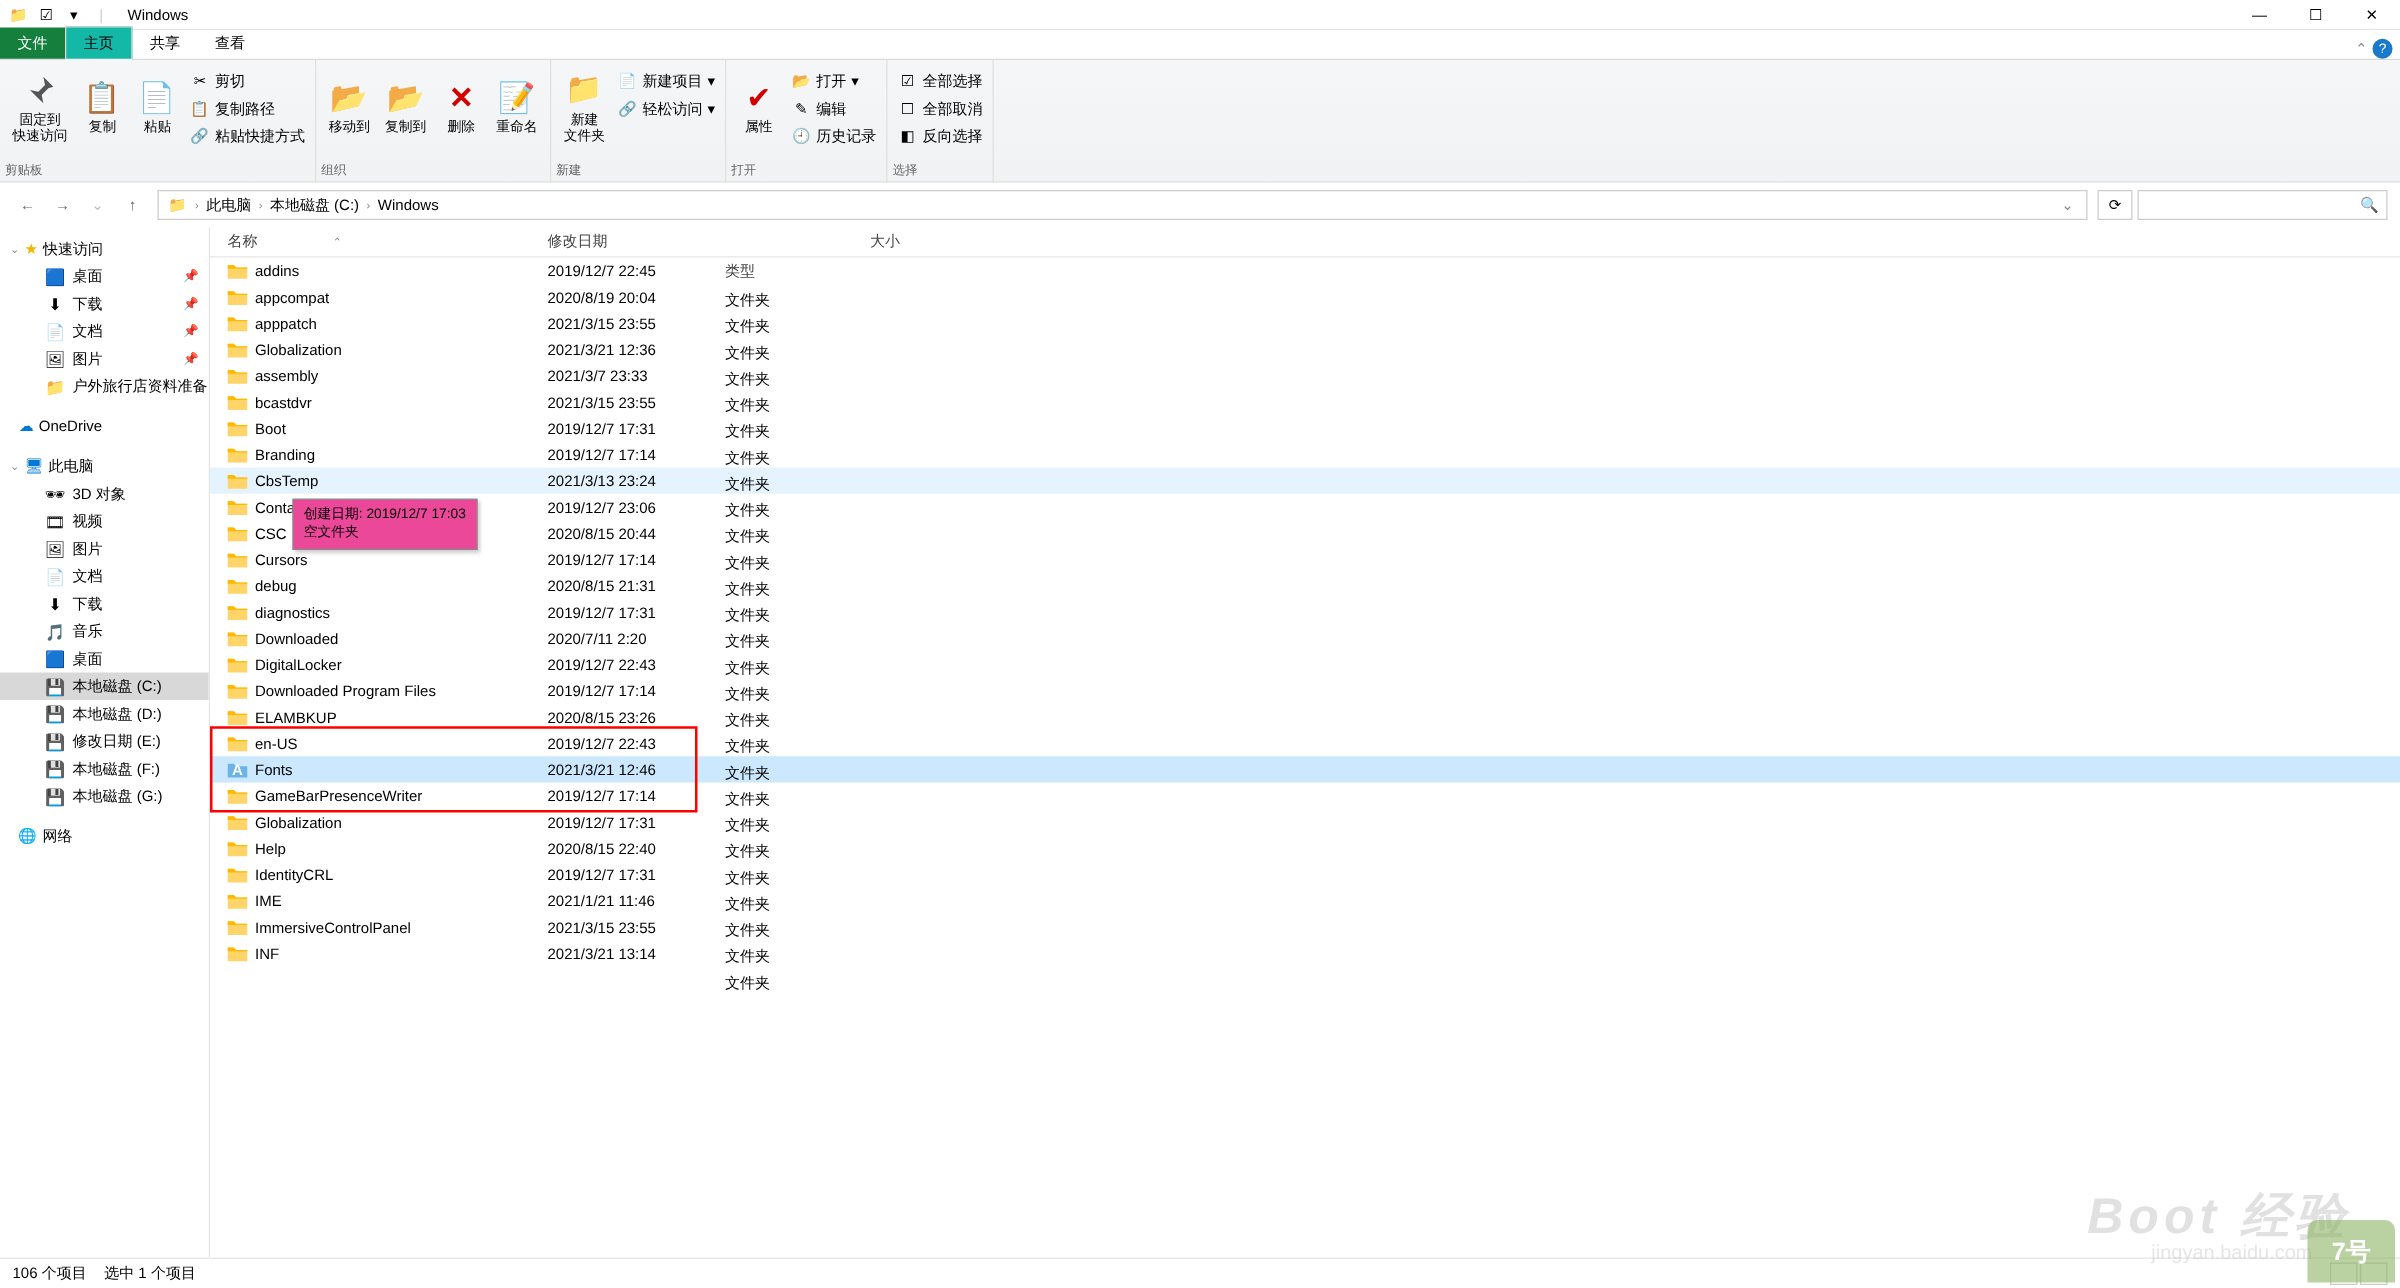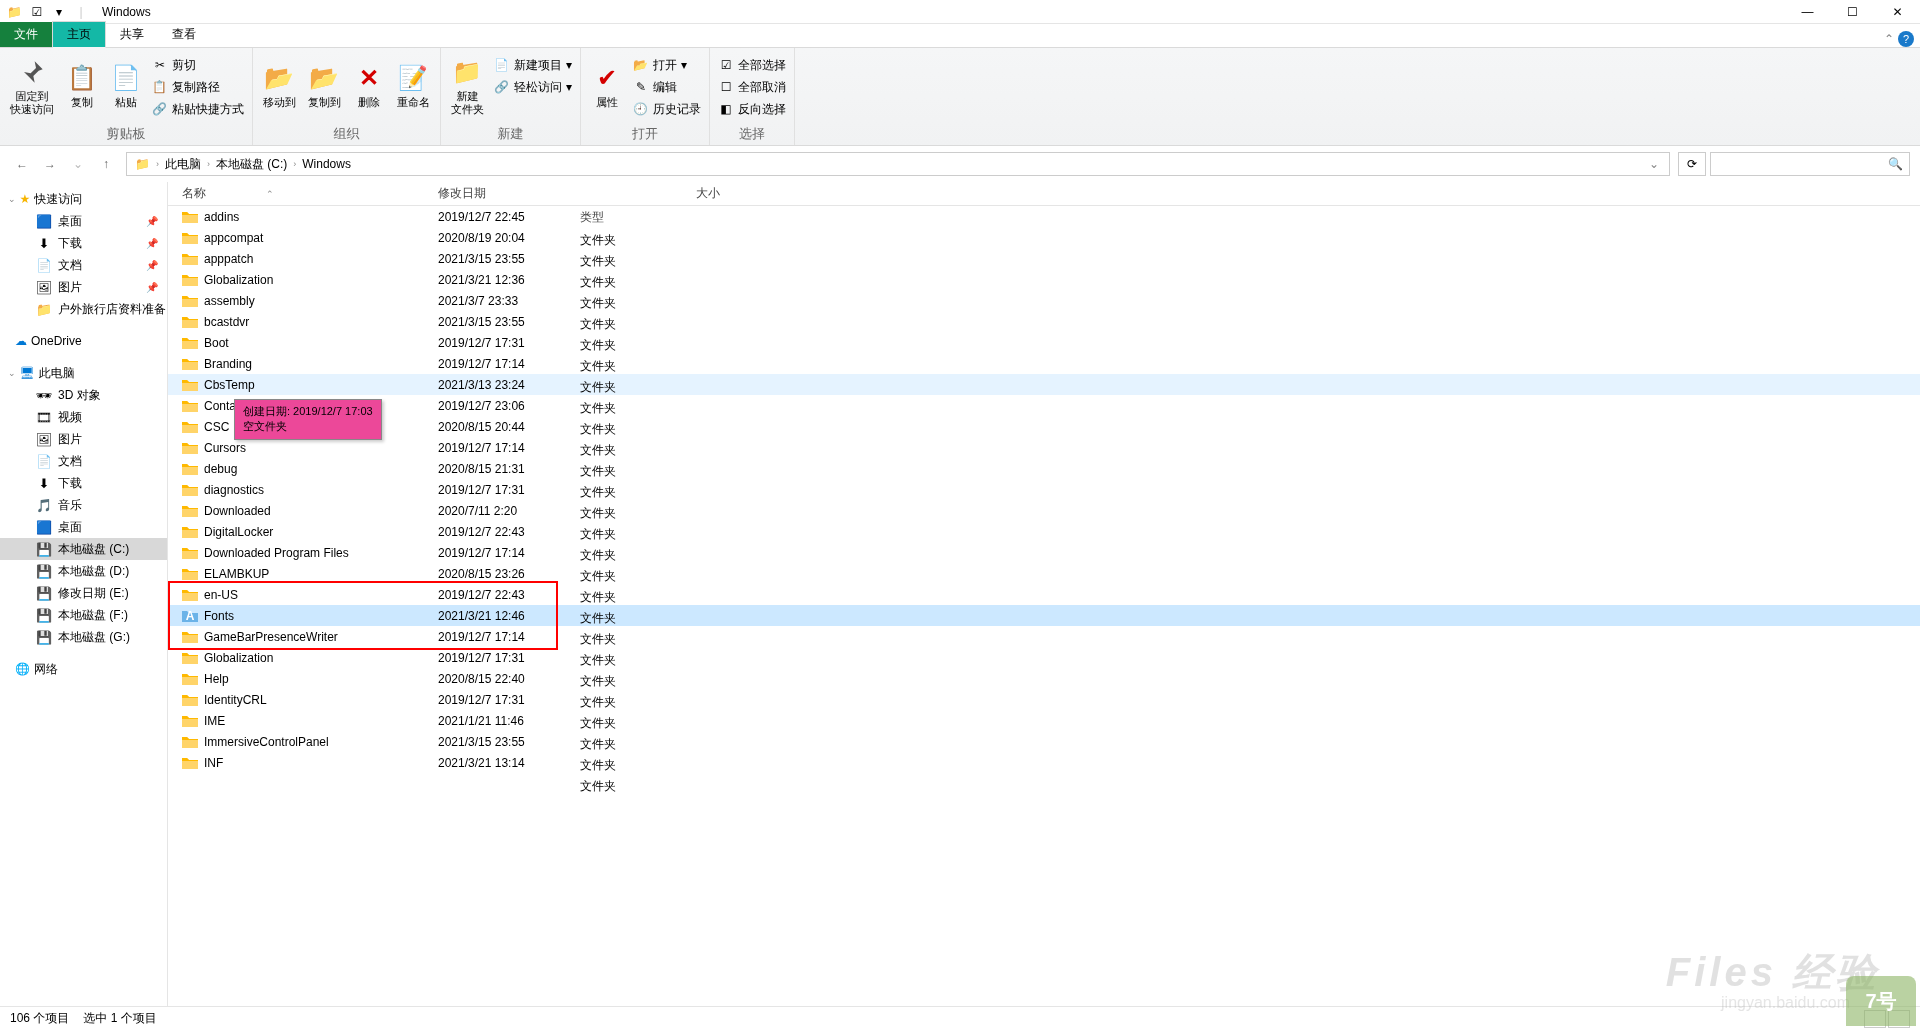--- a/index.html
+++ b/index.html
@@ -18,21 +18,21 @@
 .ribbon-tab { padding: 4px 14px; cursor: default; }
 .ribbon-tab.file { background: #15803d; color: #fff; }
 .ribbon-tab.active { border: 1px solid #dadada; border-bottom: 1px solid #f5f6f7; background: #14b8a6; margin-bottom: -1px; }
 .ribbon-help { margin-left: auto; display: flex; align-items: center; padding-right: 6px; gap: 4px; }
 .help-circle { width: 16px; height: 16px; border-radius: 50%; background: #1979ca; color: #fff; display: flex; align-items: center; justify-content: center; font-size: 11px; }
 
 
 .ribbon { height: 98px; background: linear-gradient(#f5f6f7,#f1f2f3); border-bottom: 1px solid #dadada; display: flex; }
 .ribbon-group { display: flex; flex-direction: column; border-right: 1px solid #e0e0e0; padding: 2px 4px 0 4px; }
 .ribbon-group-body { flex: 1; display: flex; align-items: flex-start; }
-.ribbon-group-label { text-align: center; font-size: 13px; color: #666; padding: 2px 0; }
+.ribbon-group-label { text-align: left; font-size: 10px; color: #666; padding: 2px 0; }
 .big-btn { display: flex; flex-direction: column; align-items: center; justify-content: center; padding: 4px 6px; min-width: 42px; height: 72px; }
 .big-btn .icn { width: 32px; height: 32px; display: flex; align-items: center; justify-content: center; font-size: 24px; }
 .big-btn .lbl { text-align: center; font-size: 11px; line-height: 1.2; margin-top: 2px; white-space: pre-line; }
 .small-row { display: flex; align-items: center; height: 22px; padding: 0 4px; font-size: 11px; gap: 4px; }
 .small-row .icn { width: 16px; height: 16px; display: flex; align-items: center; justify-content: center; }
 .stack { display: flex; flex-direction: column; padding-top: 4px; }
 
 
 .addrbar { height: 36px; display: flex; align-items: center; padding: 0 10px; gap: 4px; }
 .nav-btn { width: 24px; height: 24px; display: flex; align-items: center; justify-content: center; color: #666; }
@@ -767,15 +767,15 @@
 
 <div class="statusbar">
   <span>106 个项目</span>
   <span>选中 1 个项目</span>
   <div class="view-toggle">
     <div></div>
     <div></div>
   </div>
 </div>
 
-<div class="watermark">Files 经验</div>
+<div class="watermark">Boot 经验</div>
 <div class="watermark-sub">jingyan.baidu.com</div>
 <div class="game-badge">7号</div>
 
 </body></html>

